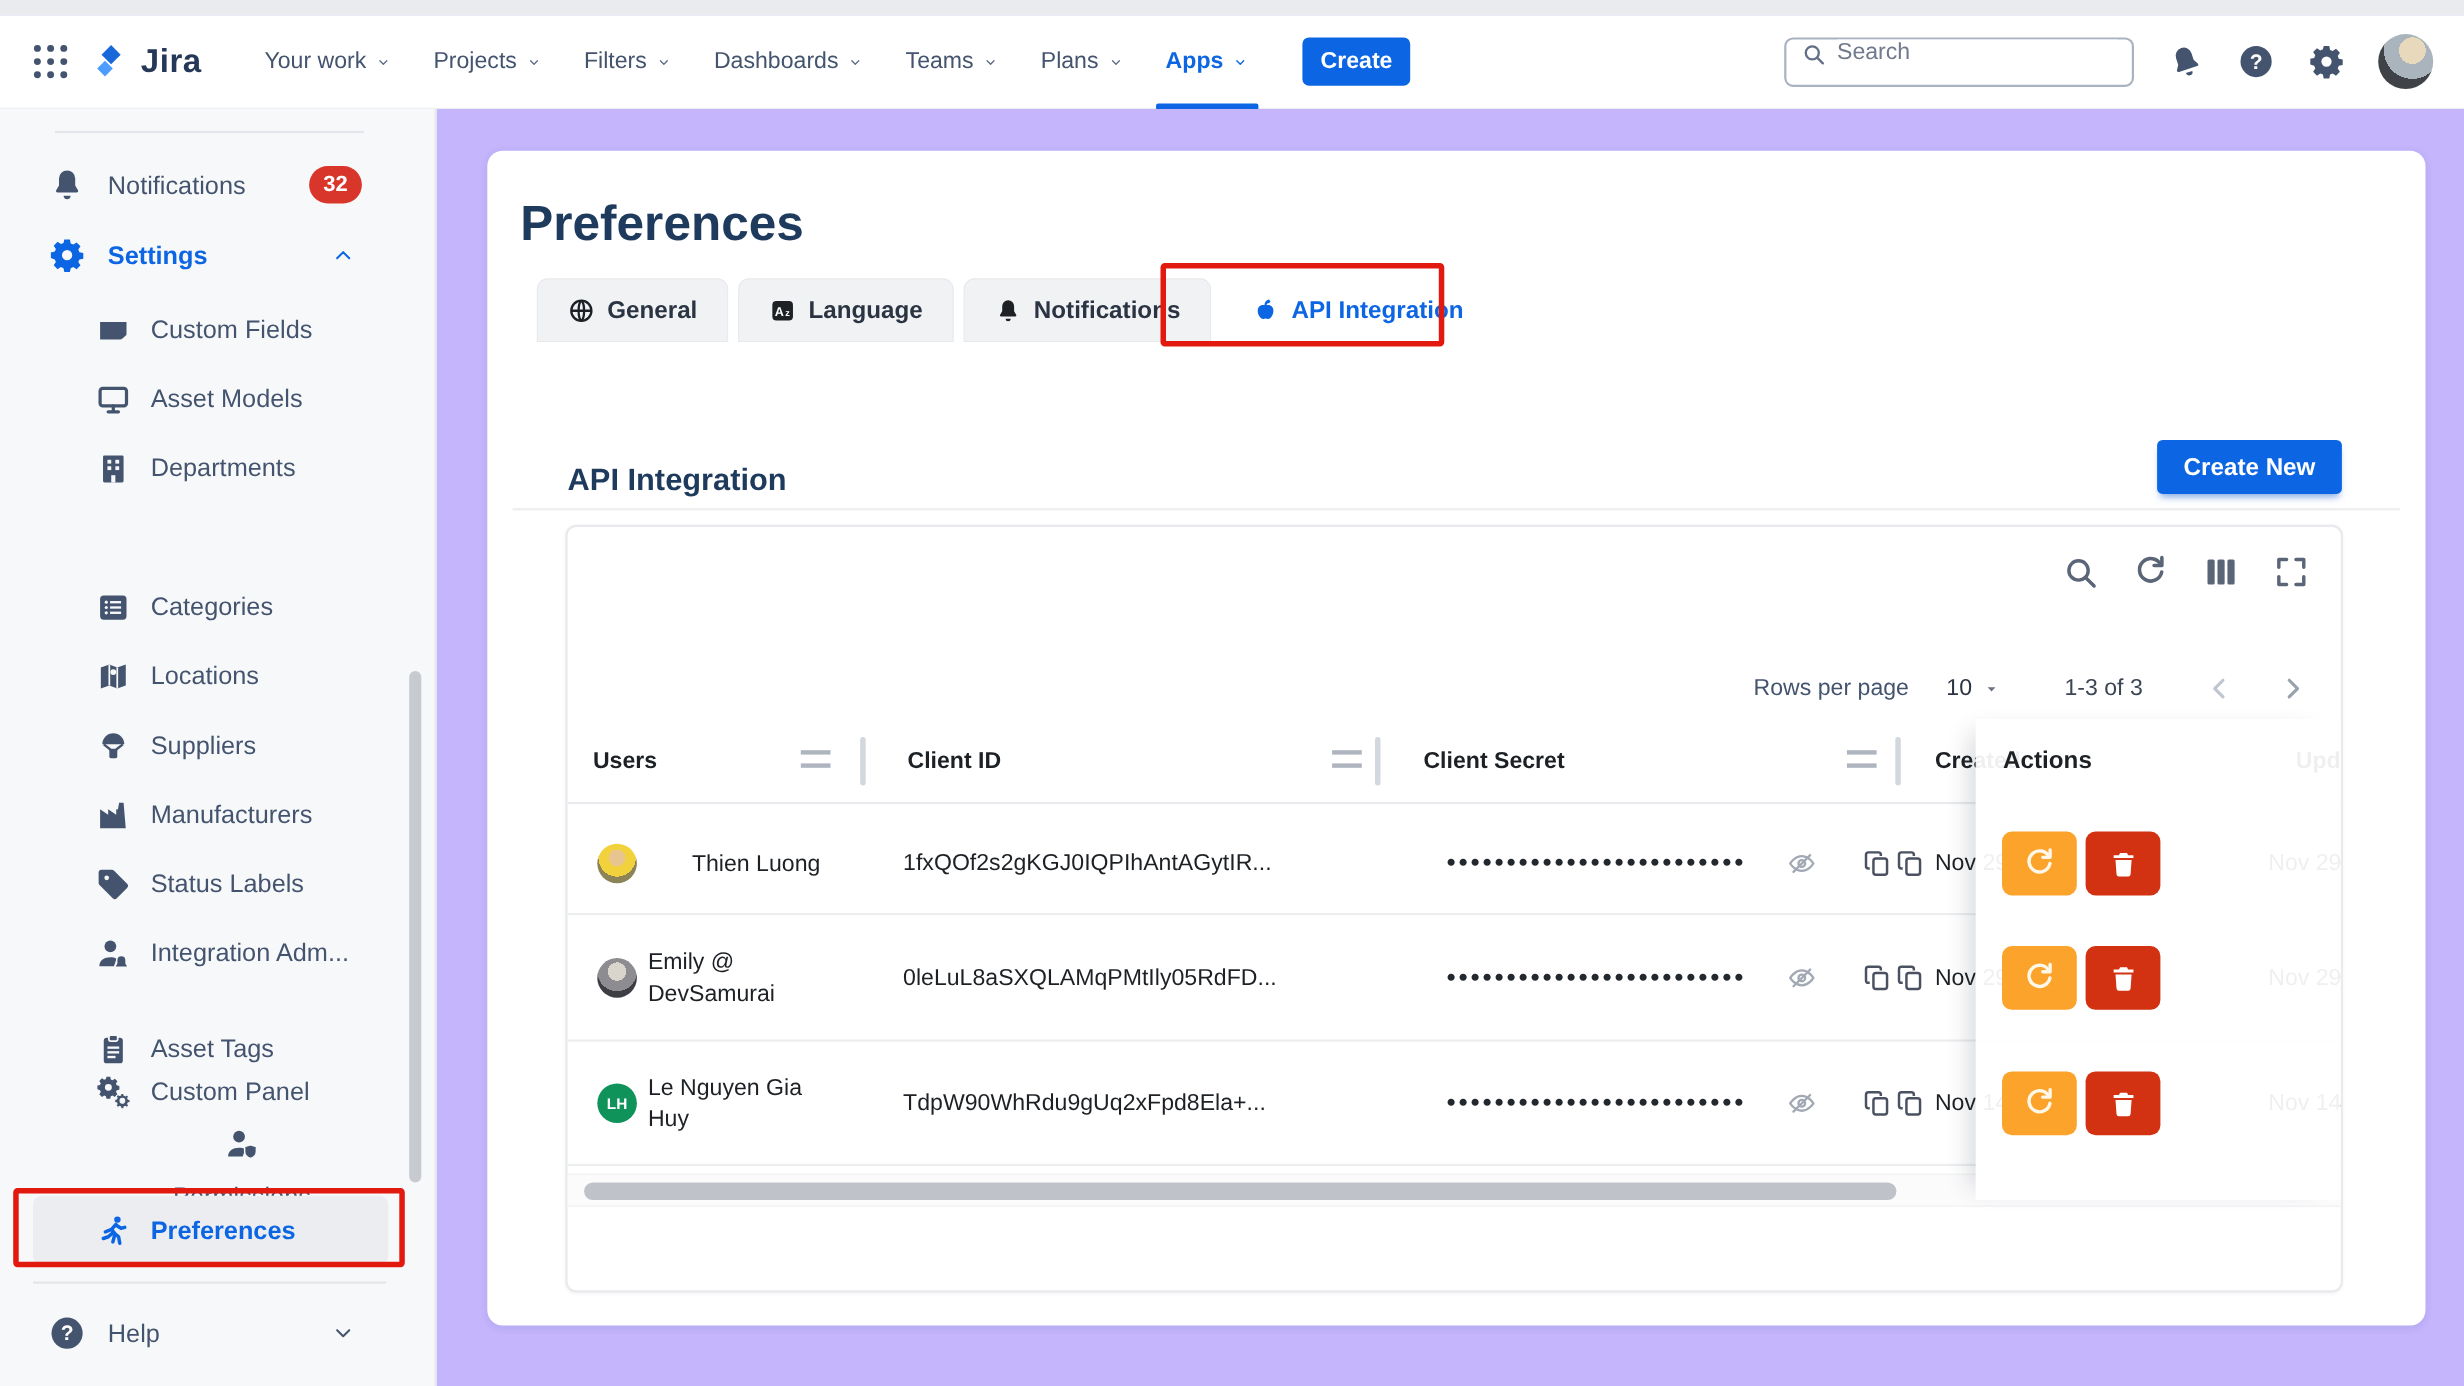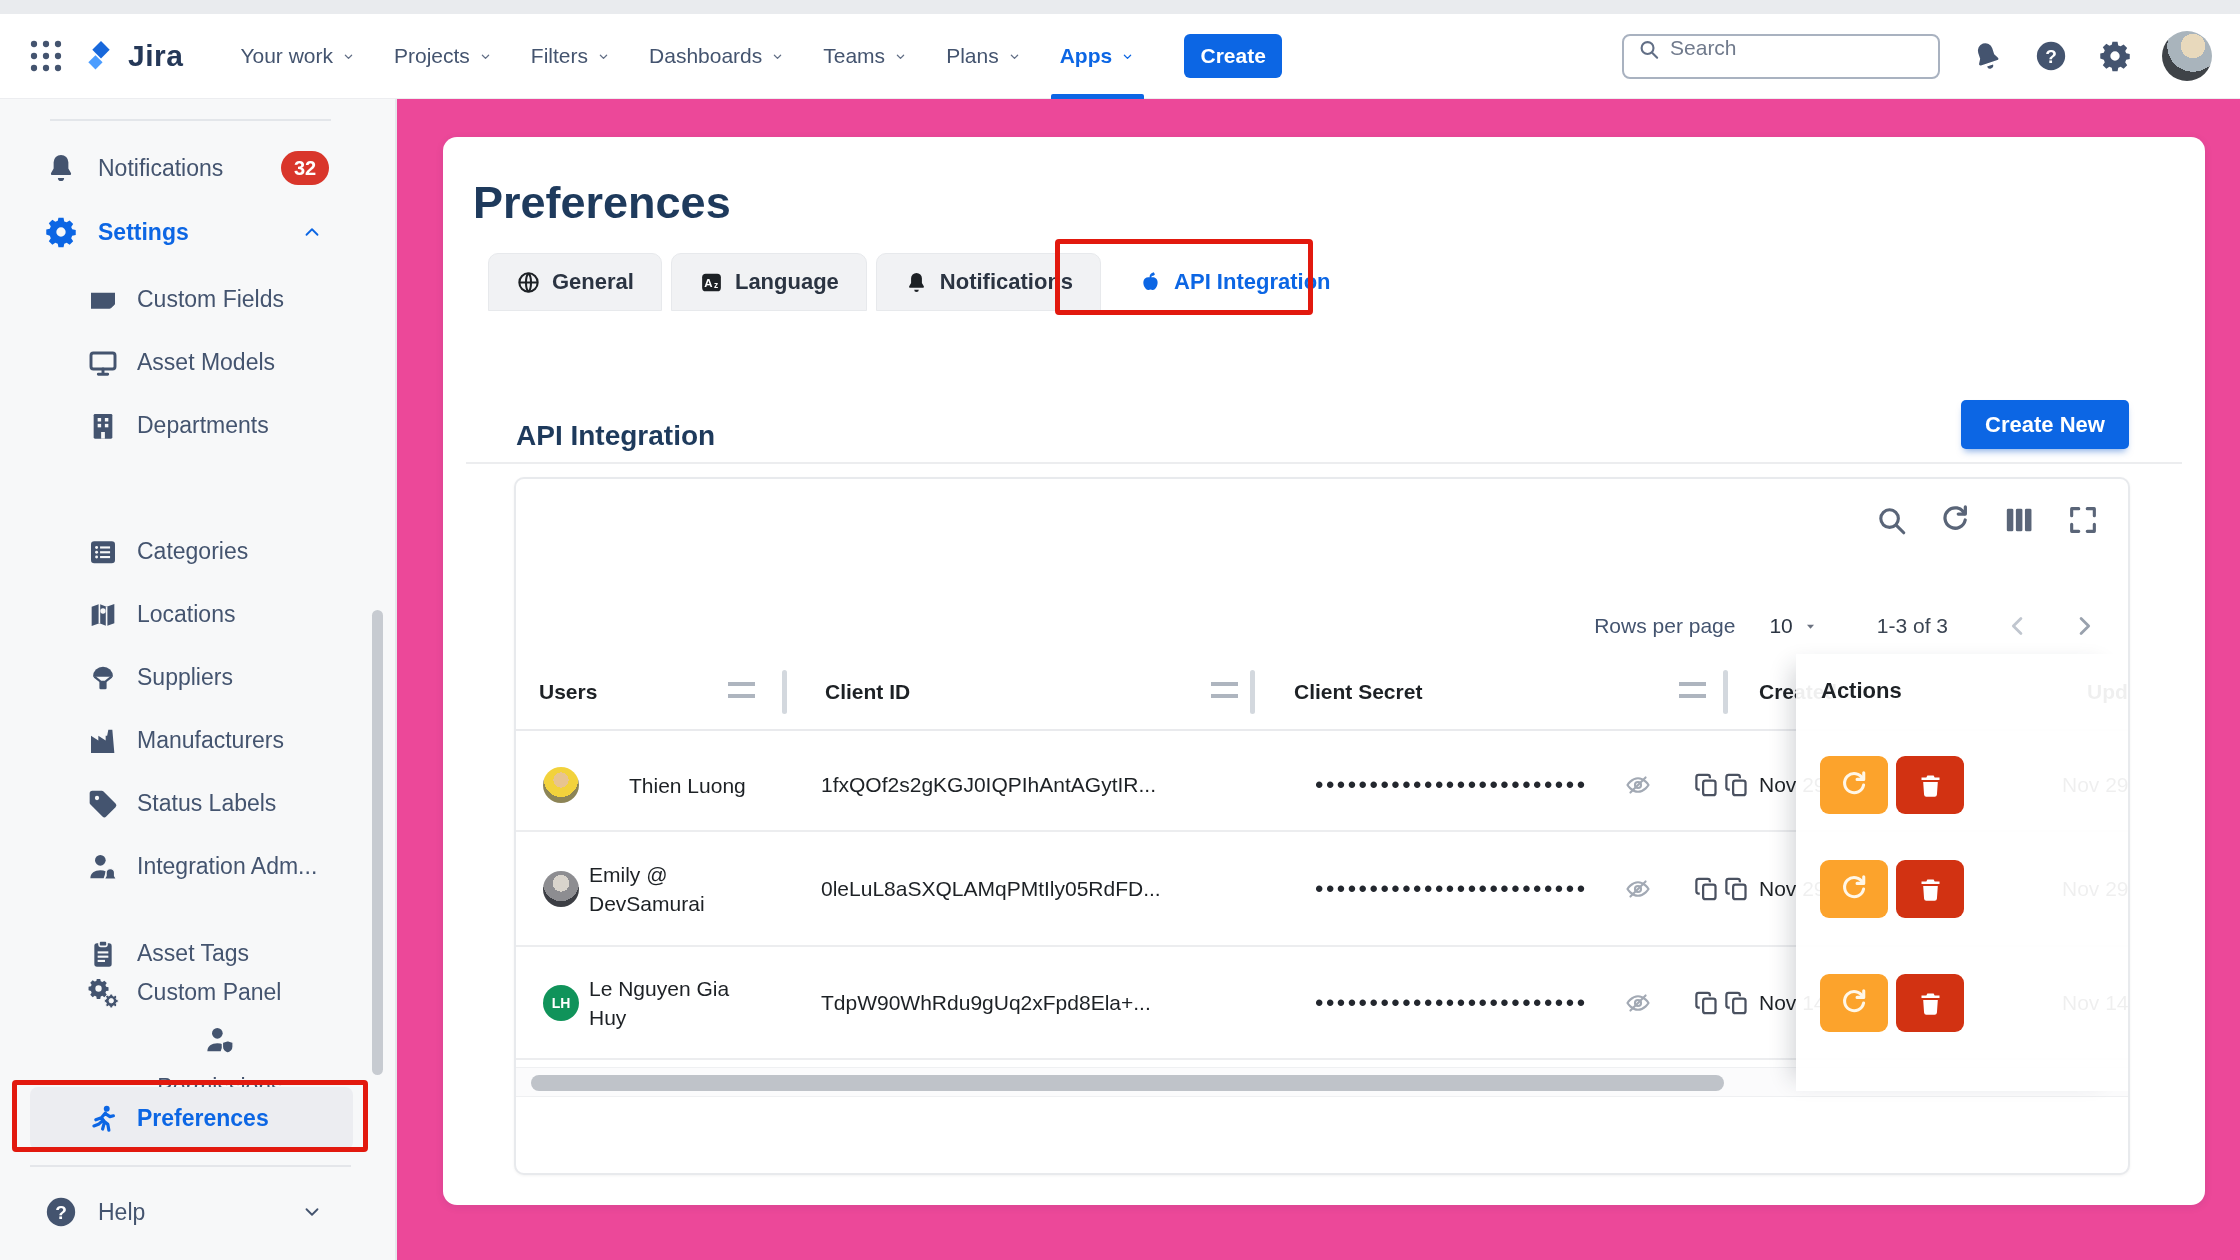--- a/index.html
+++ b/index.html
@@ -1,18 +1,18 @@
 <!DOCTYPE html>
 <html><head>
 <meta charset="utf-8">
 <style>
   * { margin:0; padding:0; box-sizing:border-box; }
   html,body { width:2240px; height:1260px; }
   body { font-family:"Liberation Sans", sans-serif; background:#F6F7F8; overflow:hidden; }
-  #stage { position:relative; width:2240px; height:1260px; background:#ec4899; }
+  #stage { position:relative; width:2240px; height:1260px; background:#c4b5fd; }
 
   
   .top-strip { position:absolute; left:0; top:0; width:2240px; height:14px; background:#E9EBEE; }
   .navbar { position:absolute; left:0; top:14px; width:2240px; height:85px; background:#fff;
             border-bottom:1px solid #ECEDF0; display:flex; align-items:center; padding:0 28px; }
   .icon { display:inline-flex; align-items:center; justify-content:center; }
   .icon svg { display:block; }
   .nav-grid { width:36px; height:36px; color:#44546F; margin-right:18px; cursor:pointer; }
   .logo { display:flex; align-items:center; gap:8px; margin-right:38px; cursor:pointer; }
   .logo-text { font-size:30px; font-weight:700; color:#253858; letter-spacing:.5px; }

